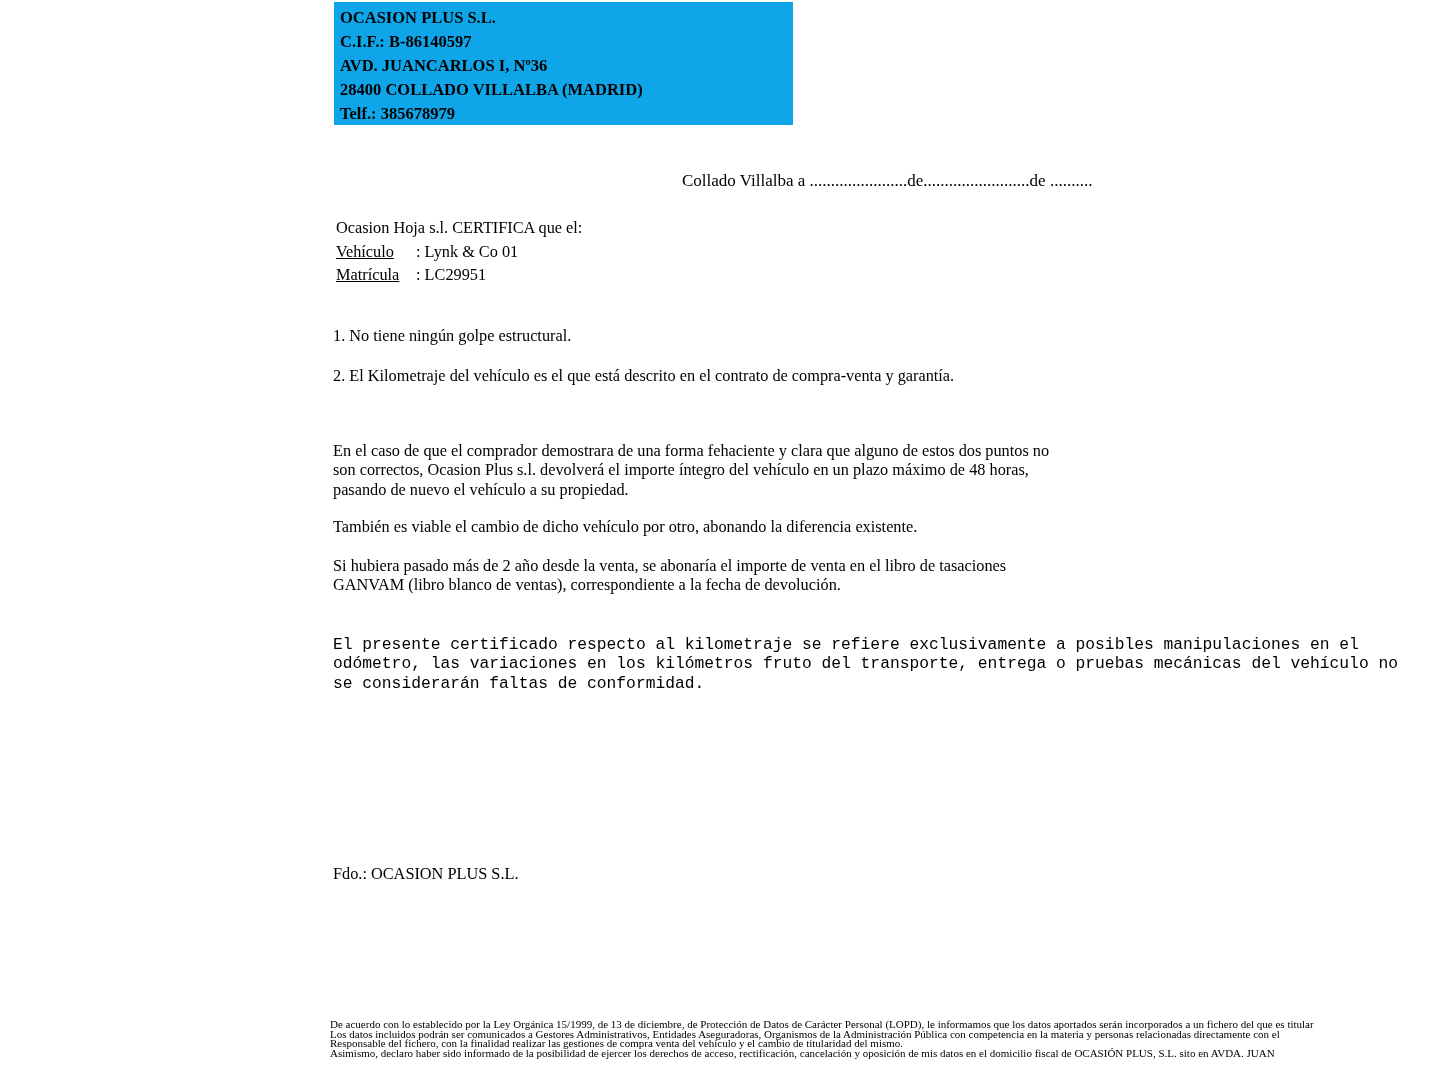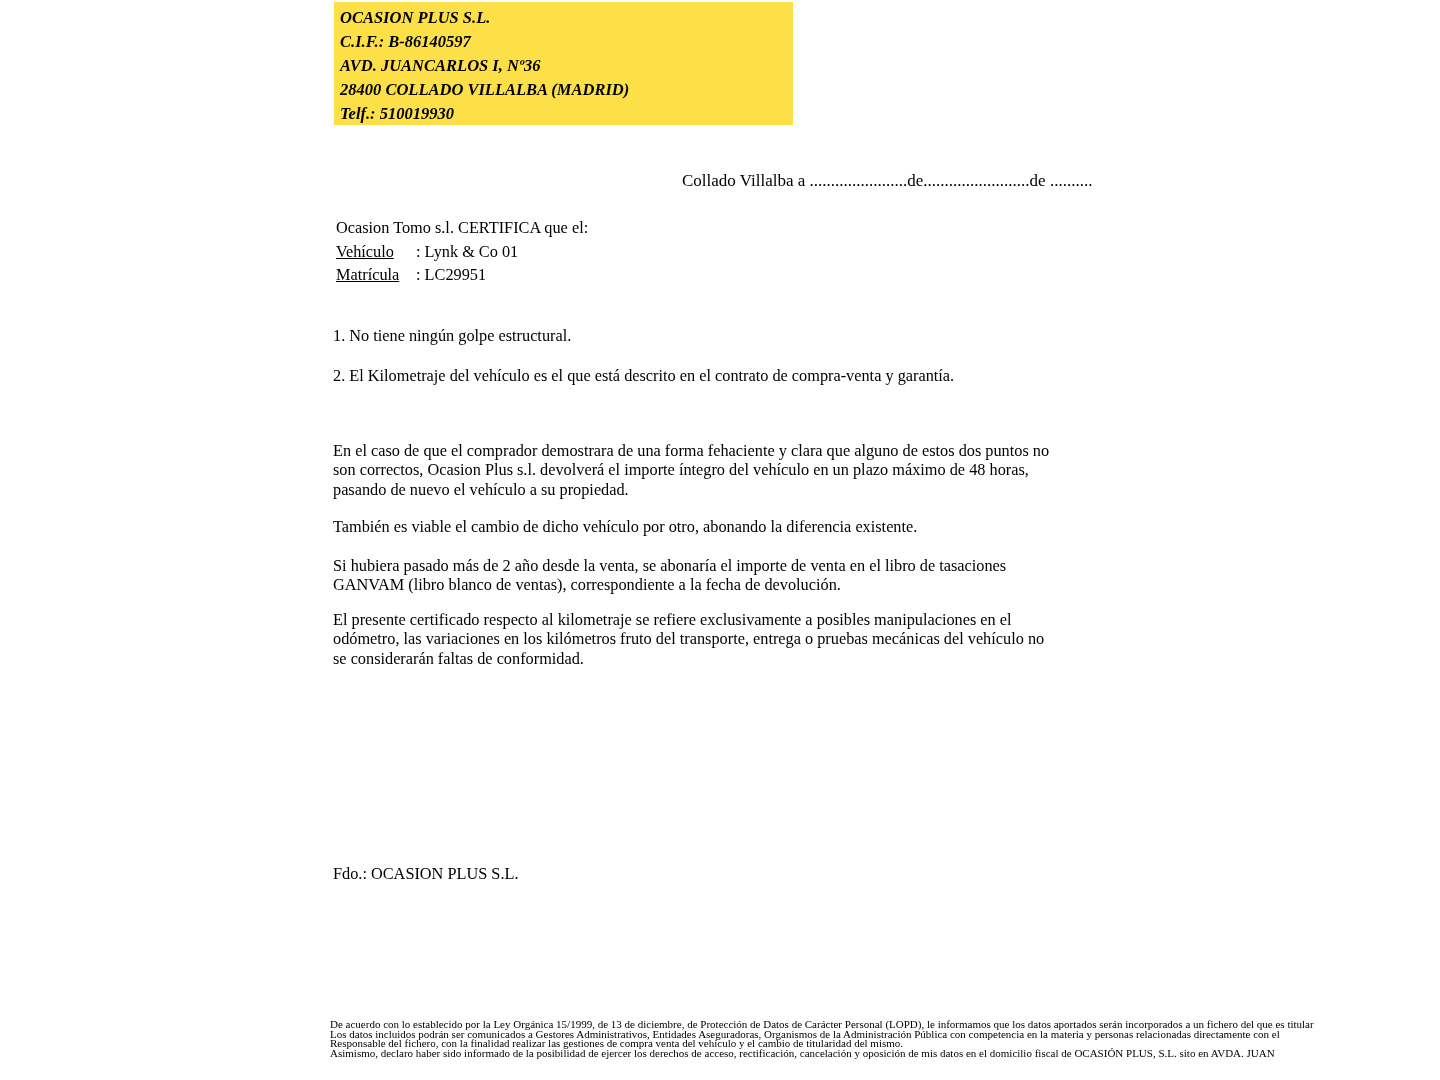--- a/index.html
+++ b/index.html
@@ -45,51 +45,51 @@
   .p2 { top: 366px; }
 
   .para {
     position: absolute; left: 333px;
     font-size: 16.3px; line-height: 19.4px;
     white-space: pre;
   }
   .para1 { top: 441px; }
   .para2 { top: 517px; }
   .para3 { top: 556px; }
-  .para4 { top: 610px; }
+  .para4 { top: 635px; font-family: Liberation Mono, monospace; }
 
   .signature {
     position: absolute; left: 333px; top: 864px;
     font-size: 16.3px; line-height: 20px;
   }
 
   .legal {
     position: absolute; left: 330px; top: 1020px;
     width: 790px;
     font-size: 11px; line-height: 9.65px;
   }
   .legal div { white-space: nowrap; }
 </style>
 </head>
 <body>
 
 <div class="page">
 
-  <div class="letterhead" style="background: #fde047; font-style: italic;">
+  <div class="letterhead" style="background: #0ea5e9;">
     <div>OCASION PLUS S.L.</div>
     <div>C.I.F.: B-86140597</div>
     <div>AVD. JUANCARLOS I, Nº36</div>
     <div>28400 COLLADO VILLALBA (MADRID)</div>
-    <div>Telf.: 510019930</div>
+    <div>Telf.: 385678979</div>
   </div>
 
   <div class="date-line">Collado Villalba a .......................de.........................de ..........</div>
 
   <div class="cert">
-    <div>Ocasion Tomo s.l. CERTIFICA que el:</div>
+    <div>Ocasion Hoja s.l. CERTIFICA que el:</div>
     <div class="field-row">
       <span class="field-label">Vehículo</span>
       <span class="field-value">: Lynk &amp; Co 01</span>
     </div>
     <div class="field-row">
       <span class="field-label">Matrícula</span>
       <span class="field-value">: LC29951</span>
     </div>
   </div>
 

